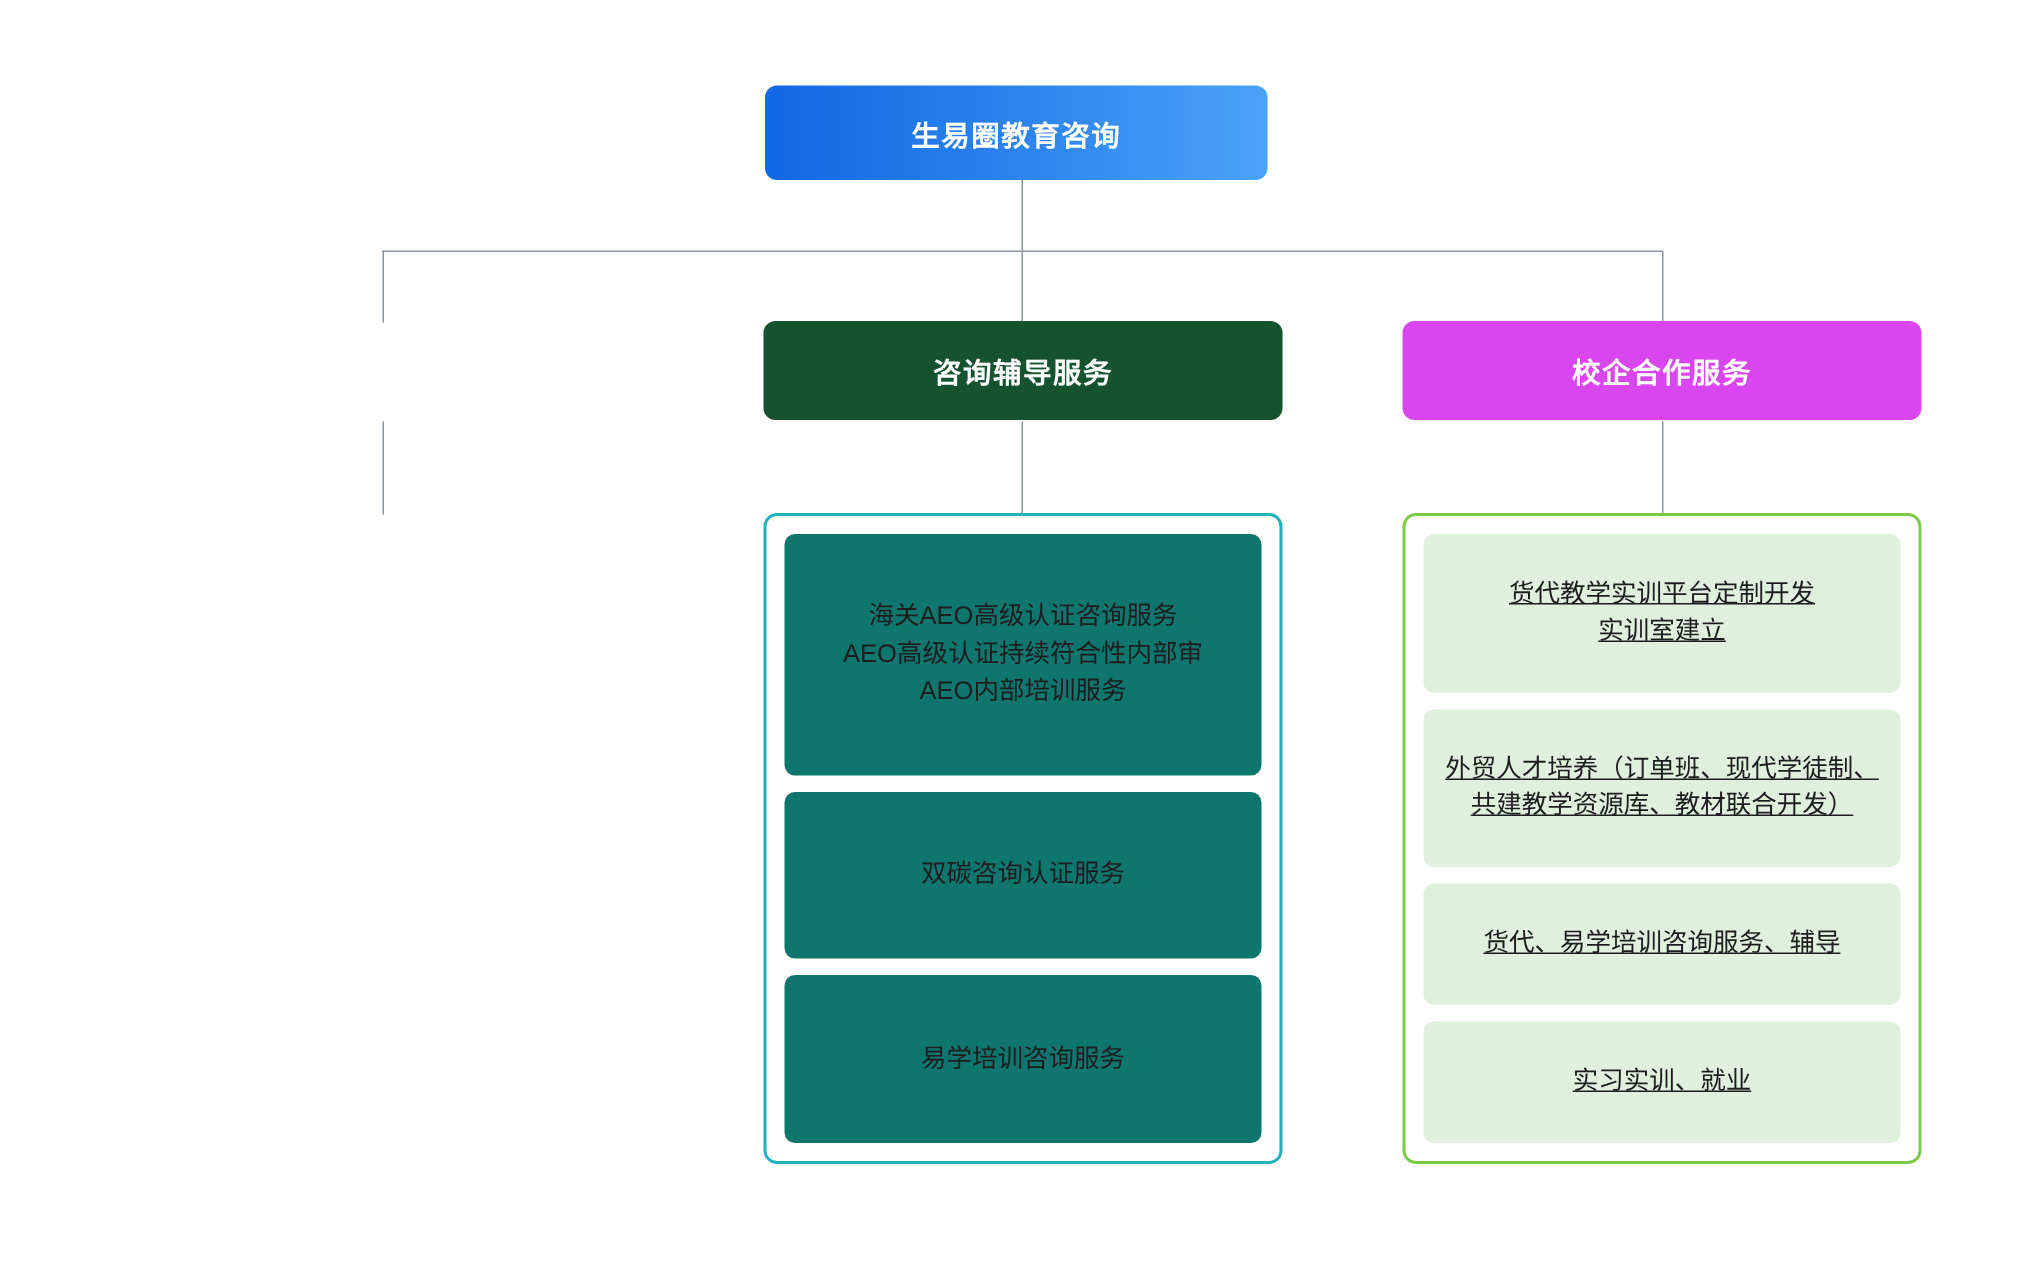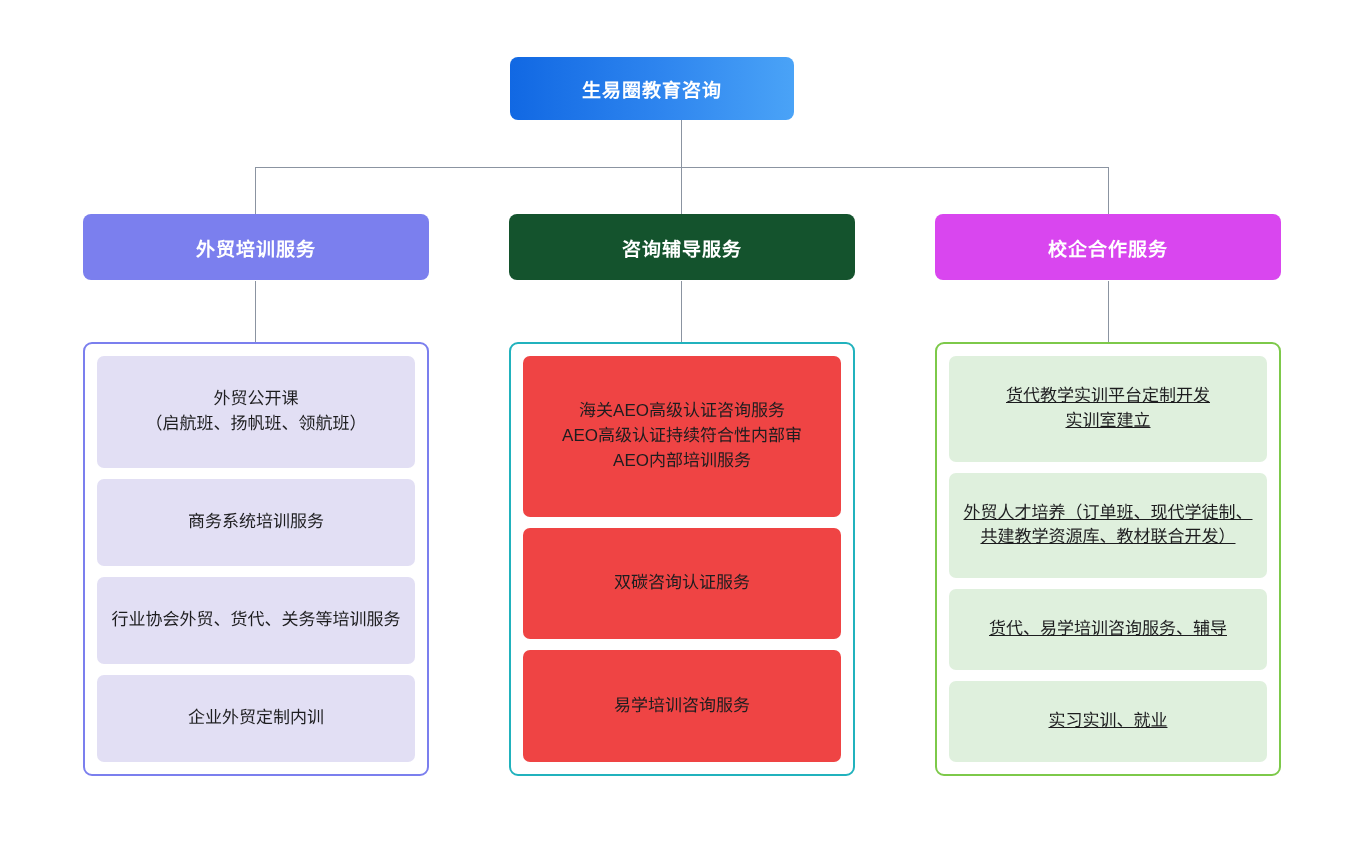--- a/index.html
+++ b/index.html
@@ -35,21 +35,21 @@
     background: #8b94a1;
   }
   .conn.v { width: 1px; }
   .conn.h { height: 1px; }
 
   
   .root-node {
     position: absolute;
     left: 510px;
     top: 57px;
-    width: 284px;
+    width: 335px;
     height: 63px;
     border-radius: 8px;
     display: flex;
     align-items: center;
     justify-content: center;
     color: #ffffff;
     font-size: 19px;
     font-weight: bold;
     letter-spacing: 1px;
     background: linear-gradient(90deg, #1168e3 0%, #2f86ef 55%, #4aa3f7 100%);
@@ -110,21 +110,21 @@
     white-space: pre-line;
   }
 
   
   .theme-purple .col-header { background: #7b7fee; }
   .theme-purple .col-body   { border-color: #7b7fee; }
   .theme-purple .item       { background: #e2dff4; }
 
   .theme-teal .col-header { background: #14532d; }
   .theme-teal .col-body   { border-color: #21b2bd; }
-  .theme-teal .item       { background: #ef4444; }
+  .theme-teal .item       { background: #0f766e; }
 
   .theme-green .col-header { background: #d946ef; }
   .theme-green .col-body   { border-color: #7dc94a; }
   .theme-green .item       { background: #dff0dd; text-decoration: underline; }
 </style>
 </head>
 <body>
 
 <div id="chart-root">
 
@@ -140,32 +140,20 @@
 
     <div class="conn v" style="left:255px; top:281px; height:62px;"></div>
     <div class="conn v" style="left:681px; top:281px; height:62px;"></div>
     <div class="conn v" style="left:1108px; top:281px; height:62px;"></div>
   </div>
 
   <div class="root-node">
     <span>生易圈教育咨询</span>
   </div>
 
-  <div class="column column-0 theme-purple">
-    <div class="col-header">
-      <span>外贸培训服务</span>
-    </div>
-    <div class="col-body">
-      <div class="item">外贸公开课
-（启航班、扬帆班、领航班）</div>
-      <div class="item">商务系统培训服务</div>
-      <div class="item">行业协会外贸、货代、关务等培训服务</div>
-      <div class="item">企业外贸定制内训</div>
-    </div>
-  </div>
 
   <div class="column column-1 theme-teal">
     <div class="col-header">
       <span>咨询辅导服务</span>
     </div>
     <div class="col-body">
       <div class="item">海关AEO高级认证咨询服务
 AEO高级认证持续符合性内部审
 AEO内部培训服务</div>
       <div class="item">双碳咨询认证服务</div>

